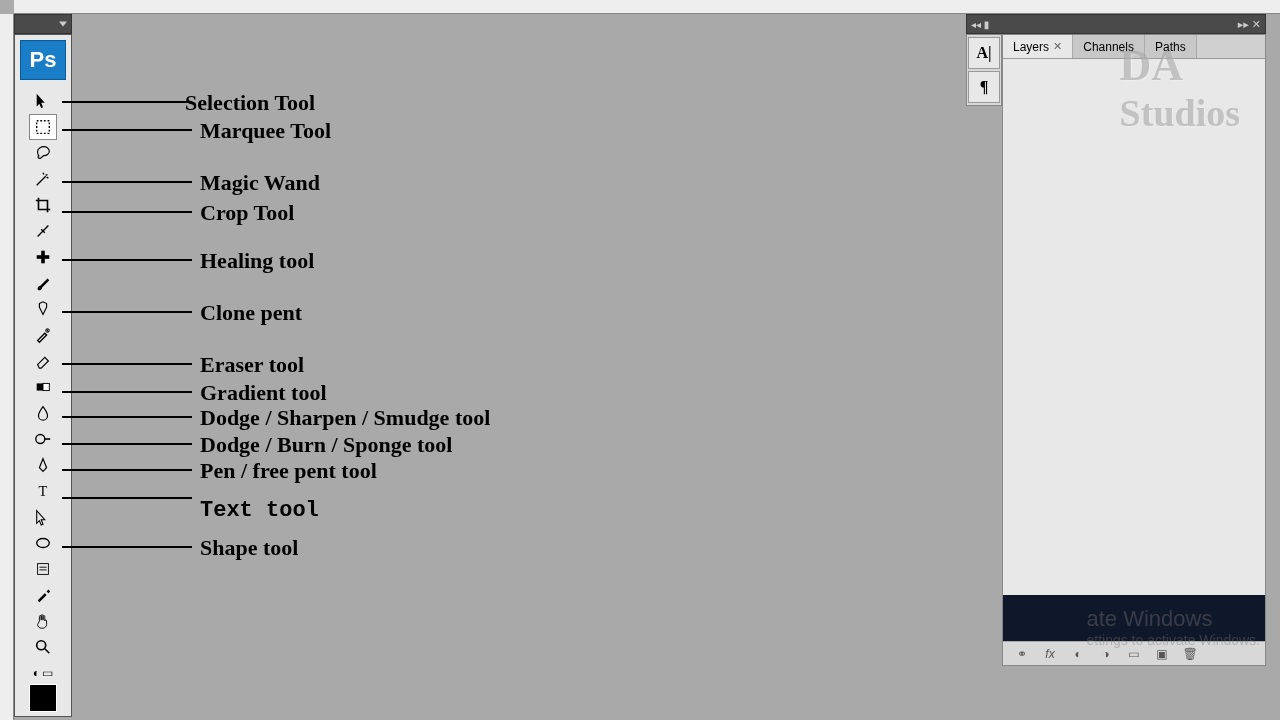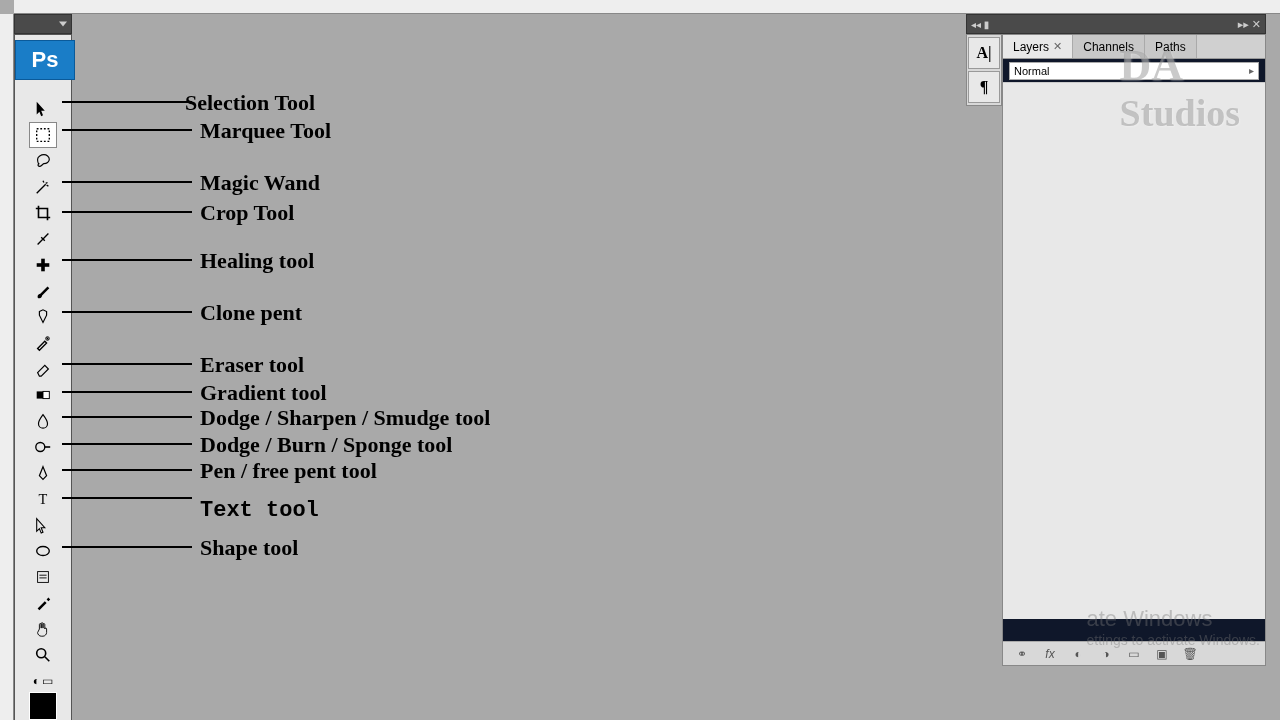--- a/index.html
+++ b/index.html
@@ -8,21 +8,21 @@
 .ruler-top { position: absolute; top: 0; left: 14px; right: 0; height: 14px; background: #eee; border-bottom: 1px solid #888; }
 .ruler-left { position: absolute; top: 14px; left: 0; width: 14px; bottom: 0; background: #eee; border-right: 1px solid #888; }
 
 .canvas-area { position: absolute; top: 14px; left: 14px; right: 0; bottom: 0; background: #a9a9a9; }
 
 .toolbar-header { position: absolute; top: 14px; left: 14px; width: 58px; height: 20px; background: #4a4a4a; border: 1px solid #333; }
 .toolbar-header::after { content: ''; position: absolute; right: 4px; top: 50%; transform: translateY(-50%); width: 0; height: 0; border-left: 4px solid transparent; border-right: 4px solid transparent; border-top: 5px solid #ccc; }
 
 .toolbar { position: absolute; top: 34px; left: 14px; width: 58px; background: #e8e8e8; border: 1px solid #555; padding-top: 3px; }
 
-.ps-logo { width: 60px; height: 40px; margin: 2px auto 16px; background: #1a7dc7; color: white; font-weight: bold; font-size: 22px; display: flex; align-items: center; justify-content: center; border: 1px solid #0a5a9a; }
+.ps-logo { width: 46px; height: 40px; margin: 2px auto 8px; background: #1a7dc7; color: white; font-weight: bold; font-size: 22px; display: flex; align-items: center; justify-content: center; border: 1px solid #0a5a9a; }
 
 .tool { width: 28px; height: 26px; margin: 0 auto; display: flex; align-items: center; justify-content: center; cursor: pointer; position: relative; }
 .tool.selected { background: #fff; border: 1px solid #888; }
 .tool svg { width: 18px; height: 18px; }
 
 .line { position: absolute; height: 2px; background: #000; }
 
 .label { position: absolute; font-family: Georgia, 'Times New Roman', serif; font-weight: bold; font-size: 22px; color: #000; white-space: nowrap; }
 
 .right-panel-top { position: absolute; top: 14px; right: 14px; width: 300px; height: 20px; background: #4a4a4a; border: 1px solid #333; display: flex; align-items: center; justify-content: space-between; padding: 0 4px; }
@@ -240,25 +240,20 @@
         <span>Layers</span>
         <span class="x">✕</span>
       </div>
     <div class="tab inactive">
         <span>Channels</span>
       </div>
     <div class="tab inactive">
         <span>Paths</span>
       </div>
   </div>
-  <div class="blend-row">
-    <div class="blend-select">
-        <span>Normal</span>
-      </div>
-  </div>
   <div class="layers-body"></div>
   <div class="panel-footer">
     <span class="ficon">⚭</span>
     <span class="ficon">
         <i>fx</i>
       </span>
     <span class="ficon">◐</span>
     <span class="ficon">◑</span>
     <span class="ficon">▭</span>
     <span class="ficon">▣</span>

